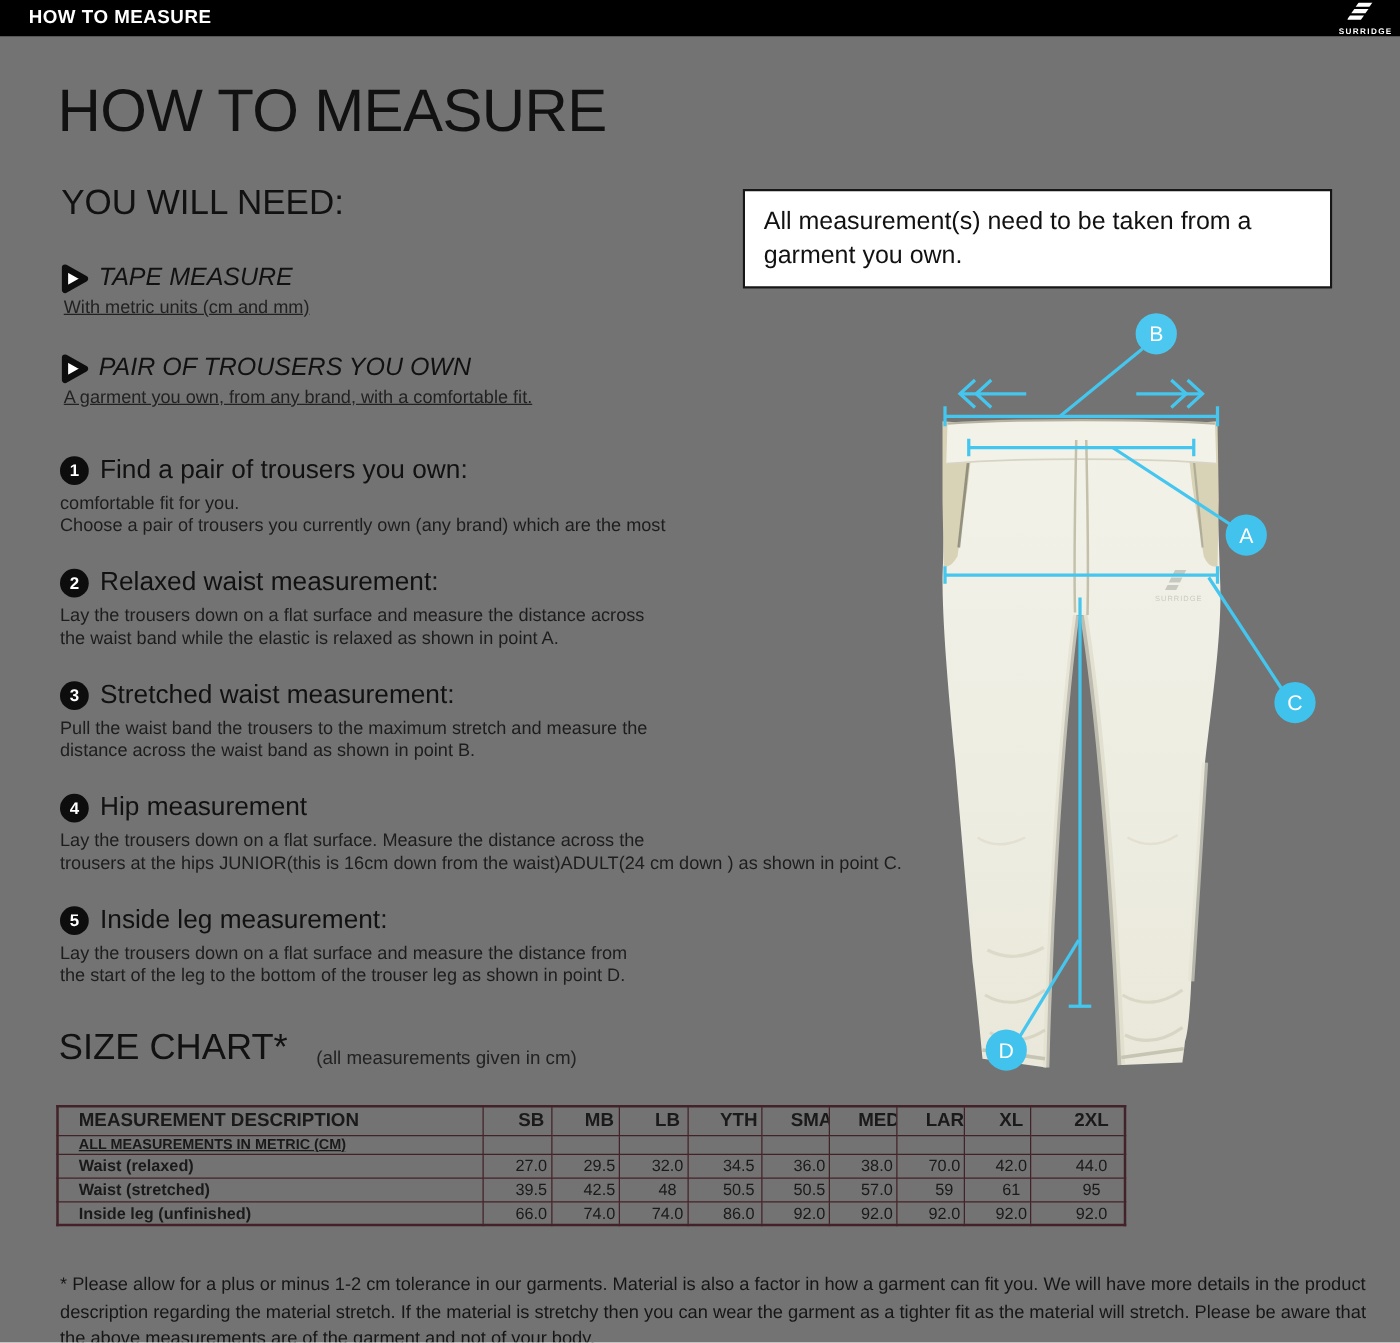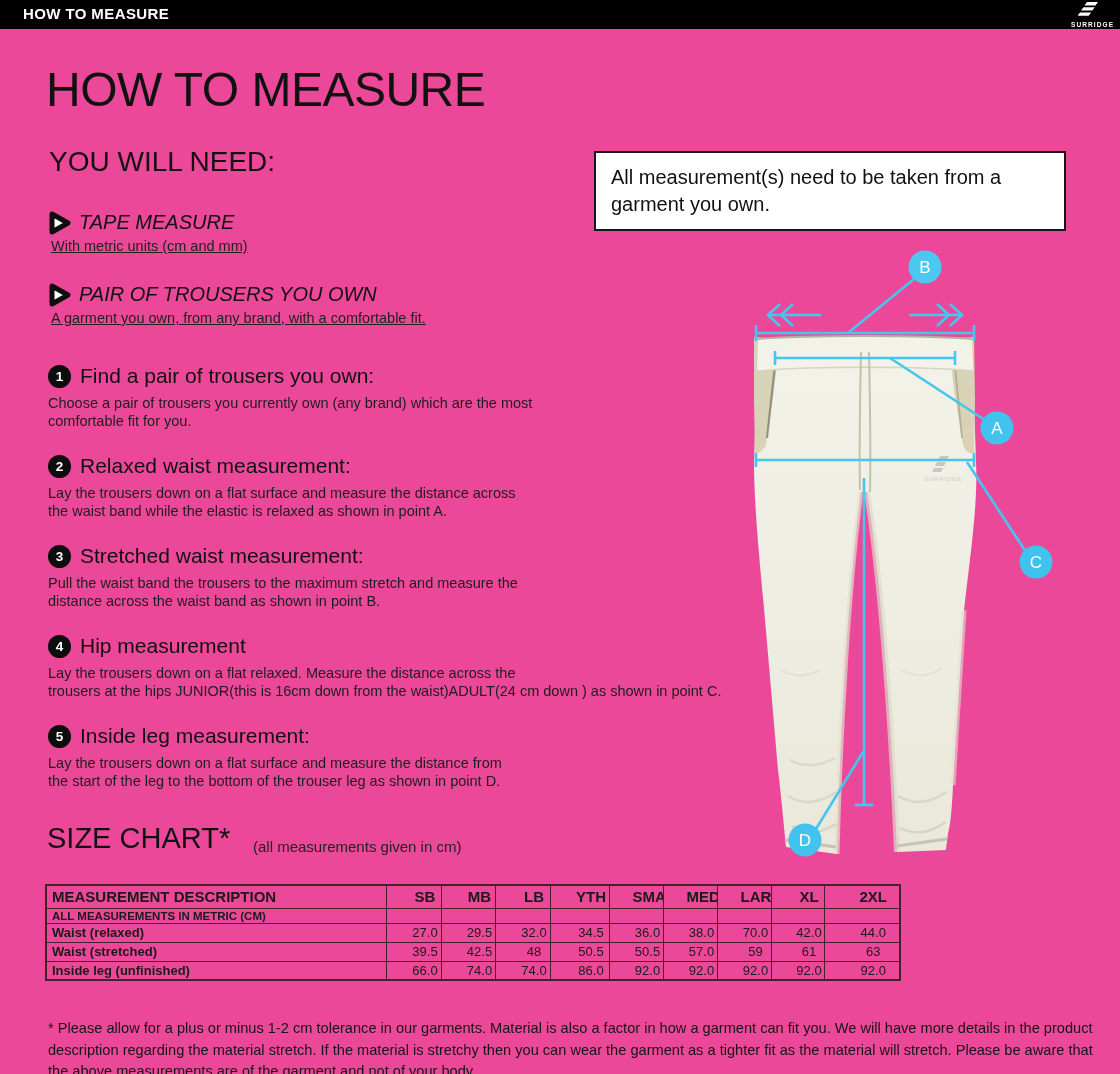--- a/index.html
+++ b/index.html
@@ -1,18 +1,18 @@
 <!DOCTYPE html>
 <html><head>
 <meta charset="utf-8">
 <style>
   * { margin:0; padding:0; box-sizing:border-box; }
   html,body { background:#ffffff; }
   body { font-family:"Liberation Sans", sans-serif; color:#1a1a1a; }
-  .canvas { position:relative; width:1120px; height:1074px; background:#ec4899; overflow:hidden; }
+  .canvas { position:relative; width:1120px; height:1074px; background:#737373; overflow:hidden; }
 
   
   .topbar { position:absolute; left:0; top:0; width:1120px; height:29px; background:#000; }
   .topbar-title { position:absolute; left:23px; top:5px; color:#fff; font-size:15px; font-weight:bold; letter-spacing:.4px; }
   .brand { position:absolute; right:13px; top:2px; width:36px; text-align:center; }
   .brand-text { display:block; color:#fff; font-size:6.5px; font-weight:bold; letter-spacing:1.1px; margin-top:1px; }
 
   
   .page-title { position:absolute; left:46px; top:62px; font-size:48px; letter-spacing:-.5px; color:#111; }
   .ywn-heading { position:absolute; left:49px; top:146px; font-size:28px; color:#111; }
@@ -32,24 +32,24 @@
   .step-body { margin-top:7px; font-size:14.5px; line-height:17.5px; color:#1d1d1d; }
   .step-body span { display:block; white-space:nowrap; }
 
   
   .size-chart-heading { position:absolute; left:47px; top:822px; font-size:29px; color:#111; }
   .size-chart-sub { position:absolute; left:253px; top:838px; font-size:15px; color:#222; }
 
   table.size-table { position:absolute; left:45px; top:884px; width:854px; border-collapse:collapse; table-layout:fixed; border:2.5px solid #43232a; }
   table.size-table th, table.size-table td { border:1.5px solid #43232a; overflow:hidden; white-space:nowrap;padding-left:23px; }
   table.size-table th { font-size:15px; font-weight:bold; text-align:center; height:23px; }
-  table.size-table th.desc, table.size-table td.desc { text-align:left; padding-left:5px; }
+  table.size-table th.desc, table.size-table td.desc { text-align:left; padding-left:16px; }
   table.size-table td { font-size:13px; text-align:center; height:19px; }
   table.size-table td.desc { font-weight:bold; }
-  table.size-table tr.metric td { height:15px; font-size:11.5px; }
+  table.size-table tr.metric td { height:15px; font-size:11.5px;text-decoration:underline; }
   table.size-table tr.metric td.desc { font-weight:bold; }
 
   .footer-note { position:absolute; left:48px; top:1018px; width:1050px; font-size:14.6px; line-height:21.5px; color:#161616; }
 
   .diagram { position:absolute; left:690px; top:240px; width:430px; height:660px; }
 </style>
 </head>
 <body>
 
 <div class="canvas">
@@ -83,22 +83,22 @@
   <span class="need-item-desc" style="left:51px; top:310px;">A garment you own, from any brand, with a comfortable fit.</span>
 
   <div class="note-box">All measurement(s) need to be taken from a garment you own.</div>
 
   <div class="step" style="top:364px;">
     <div class="step-head">
       <span class="step-num">1</span>
       <span class="step-title">Find a pair of trousers you own:</span>
     </div>
     <div class="step-body">
+      <span>comfortable fit for you.</span>
       <span>Choose a pair of trousers you currently own (any brand) which are the most</span>
-      <span>comfortable fit for you.</span>
     </div>
   </div>
 
   <div class="step" style="top:454px;">
     <div class="step-head">
       <span class="step-num">2</span>
       <span class="step-title">Relaxed waist measurement:</span>
     </div>
     <div class="step-body">
       <span>Lay the trousers down on a flat surface and measure the distance across</span>
@@ -116,21 +116,21 @@
       <span>distance across the waist band as shown in point B.</span>
     </div>
   </div>
 
   <div class="step" style="top:634px;">
     <div class="step-head">
       <span class="step-num">4</span>
       <span class="step-title">Hip measurement</span>
     </div>
     <div class="step-body">
-      <span>Lay the trousers down on a flat relaxed. Measure the distance across the</span>
+      <span>Lay the trousers down on a flat surface. Measure the distance across the</span>
       <span>trousers at the hips JUNIOR(this is 16cm down from the waist)ADULT(24 cm down ) as shown in point C.</span>
     </div>
   </div>
 
   <div class="step" style="top:724px;">
     <div class="step-head">
       <span class="step-num">5</span>
       <span class="step-title">Inside leg measurement:</span>
     </div>
     <div class="step-body">
@@ -293,21 +293,21 @@
         <tr>
           <td class="desc">Waist (stretched)</td>
           <td>39.5</td>
           <td>42.5</td>
           <td>48</td>
           <td>50.5</td>
           <td>50.5</td>
           <td>57.0</td>
           <td>59</td>
           <td>61</td>
-          <td>63</td>
+          <td>95</td>
         </tr>
         <tr>
           <td class="desc">Inside leg (unfinished)</td>
           <td>66.0</td>
           <td>74.0</td>
           <td>74.0</td>
           <td>86.0</td>
           <td>92.0</td>
           <td>92.0</td>
           <td>92.0</td>

